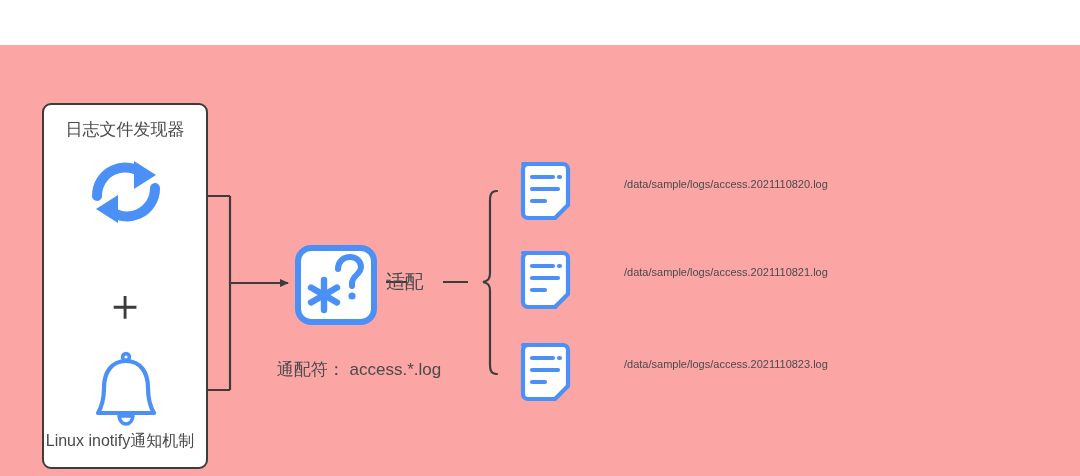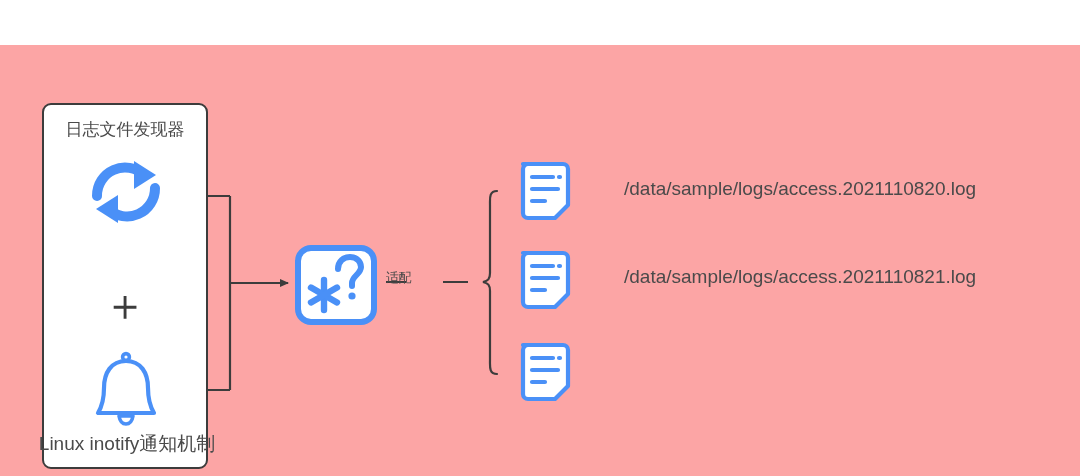--- a/index.html
+++ b/index.html
@@ -45,25 +45,25 @@
     width: 166px;
     text-align: center;
   }
   #polling-label {
     left: 42px;
     top: 188px;
     width: 166px;
     text-align: center;
   }
   #inotify-label {
-    left: 32px;
+    left: 25px;
     top: 386px;
     width: 190px;
     text-align: center;
-    font-size: 19px;
+    font-size: 16px;
     color: #4a4a4a;
   }
   #plus-sign {
     left: 42px;
     top: 238px;
     width: 166px;
     text-align: center;
     font-size: 44px;
     font-weight: 500;
     color: #3c3c3c;
@@ -74,27 +74,27 @@
     top: 313px;
     width: 270px;
     text-align: center;
     font-size: 17px;
     color: #4a4a4a;
     white-space: nowrap;
   }
   #match-label {
     left: 386px;
     top: 224px;
-    font-size: 13px;
+    font-size: 19px;
     color: #4a4a4a;
     white-space: nowrap;
     letter-spacing: -0.5px;
   }
   .file-path {
-    font-size: 19px;
+    font-size: 11px;
     color: #4a4a4a;
     white-space: nowrap;
     left: 624px;
   }
   #path-0 { top: 133px; }
   #path-1 { top: 221px; text-align: center; }
   #path-2 { top: 313px; }
 
   
   #polling-icon { left: 86px; top: 109px; width: 80px; height: 76px; }
@@ -193,20 +193,21 @@
                C44,16 50,12 56,12
                C63,12 67,17 67,22
                C67,29 58,31 58,38
                L58,41" fill="none" stroke="#4a90f7" stroke-width="6" stroke-linecap="round"></path>
       <circle cx="58" cy="51" r="3.6" fill="#4a90f7"></circle>
     </svg>
   </div>
 
   <div class="abs" id="match-label">适配</div>
 
+  <div class="abs" id="wildcard-caption">通配符： access.*.log</div>
 
   <div class="abs doc-icon" id="doc-icon-0">
     <svg viewBox="0 0 56 60" xmlns="http://www.w3.org/2000/svg" width="56" height="60">
       <path d="M8,3 L48,3 A5,5 0 0 1 53,8 L53,44 L40,57 L13,57 A5,5 0 0 1 8,52 L8,8 A5,5 0 0 1 13,3 Z" fill="#ffffff" stroke="#4a90f7" stroke-width="4.2" stroke-linejoin="round"></path>
       <g stroke="#4a90f7" stroke-linecap="round">
         <line x1="17" y1="16" x2="38" y2="16" stroke-width="4.2"></line>
         <line x1="44" y1="16" x2="45" y2="16" stroke-width="4.2"></line>
         <line x1="17" y1="28" x2="43" y2="28" stroke-width="4.2"></line>
         <line x1="17" y1="40" x2="30" y2="40" stroke-width="4.2"></line>
       </g>
@@ -232,14 +233,15 @@
         <line x1="17" y1="16" x2="38" y2="16" stroke-width="4.2"></line>
         <line x1="44" y1="16" x2="45" y2="16" stroke-width="4.2"></line>
         <line x1="17" y1="28" x2="43" y2="28" stroke-width="4.2"></line>
         <line x1="17" y1="40" x2="30" y2="40" stroke-width="4.2"></line>
       </g>
     </svg>
   </div>
 
   <div class="abs file-path" id="path-0">/data/sample/logs/access.2021110820.log</div>
   <div class="abs file-path" id="path-1">/data/sample/logs/access.2021110821.log</div>
+  <div class="abs file-path" id="path-2">/data/sample/logs/access.2021110823.log</div>
 
 </div>
 
 </body></html>

